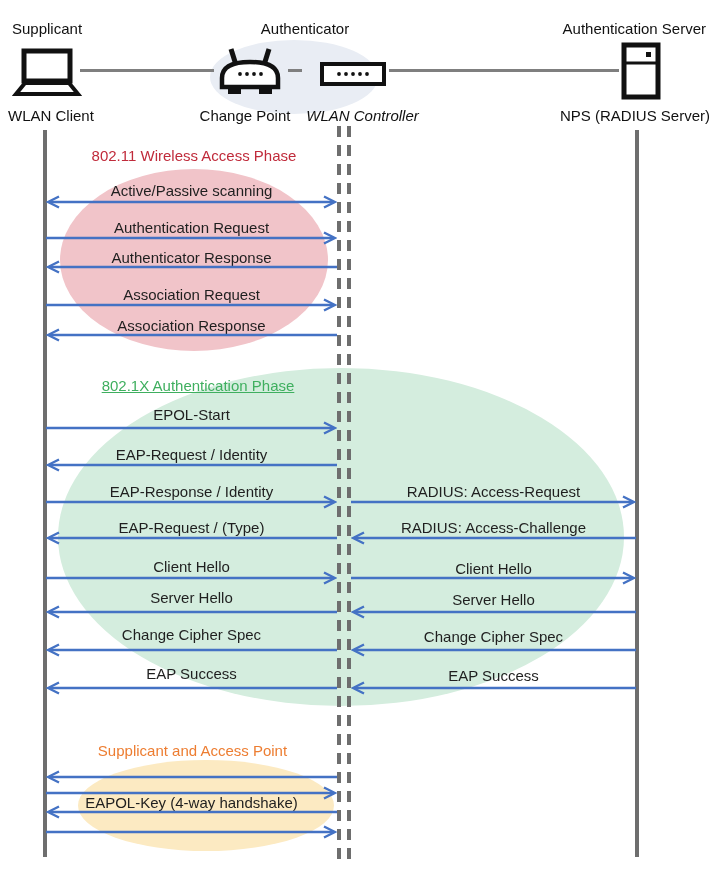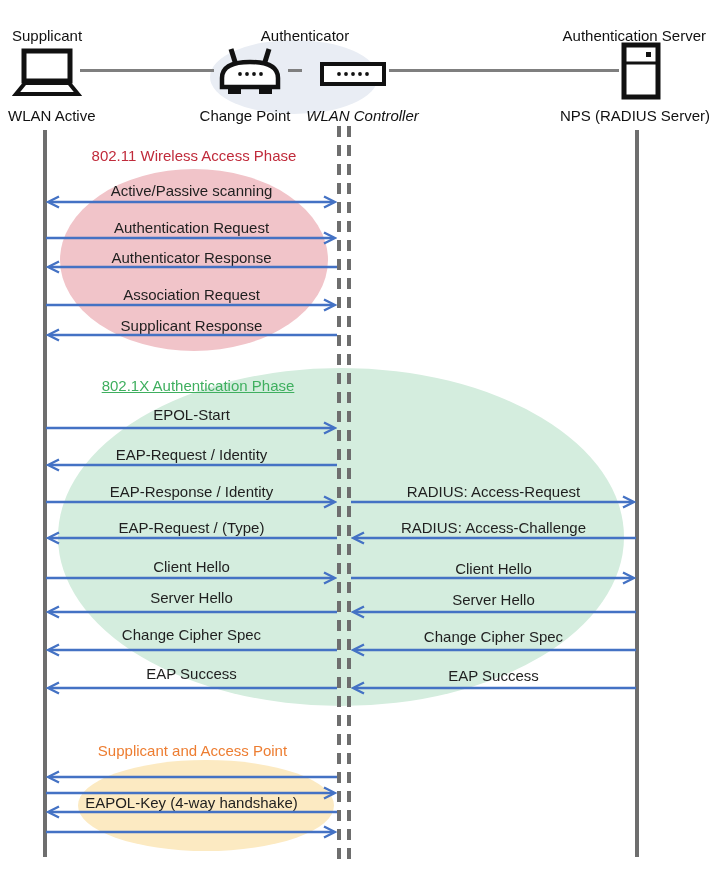--- a/index.html
+++ b/index.html
@@ -1,21 +1,21 @@
 <!DOCTYPE html>
 <html style="--arrow: #4472C4; --lifeline: #6e6e6e; --connector: #7f7f7f; --authenticator-fill: #E9EDF4; --phase1-fill: #F1C4C9; --phase1-title: #C02B3B; --phase2-fill: #D4EDDE; --phase2-title: #3FAF5F; --phase3-fill: #FCEAC2; --phase3-title: #ED7D31; --icon: #111111;"><head>
 <meta charset="utf-8">
 <style>
   html,body{margin:0;padding:0;background:#fff;}
   #canvas{
     position:relative;width:713px;height:875px;background:#fff;overflow:hidden;
     font-family:"Liberation Sans",sans-serif;color:#1f1f1f;
   }
   
-  .role-label{position:absolute;top:27px;font-size:15px;color:#111;white-space:nowrap;}
+  .role-label{position:absolute;top:20px;font-size:15px;color:#111;white-space:nowrap;}
   .device-label{position:absolute;top:107px;font-size:15px;color:#111;white-space:nowrap;}
   .ellipse{position:absolute;border-radius:50%;z-index:0;}
   #authenticator-ellipse{left:210px;top:40px;width:168px;height:74px;background:var(--authenticator-fill);}
   .connector{position:absolute;top:69px;height:3px;background:var(--connector);z-index:1;}
   .node-icon{position:absolute;z-index:2;}
   
   .lifeline-solid{position:absolute;width:4px;background:var(--lifeline);z-index:1;}
   .lifeline-dashed{position:absolute;width:4px;z-index:1;
     background:repeating-linear-gradient(180deg,var(--lifeline) 0 11px,transparent 11px 19px);}
   
@@ -71,21 +71,21 @@
     <circle cx="33" cy="12" r="1.9" fill="#111"></circle>
       <circle cx="40" cy="12" r="1.9" fill="#111"></circle>
     <circle cx="47" cy="12" r="1.9" fill="#111"></circle>
   </svg>
   <svg class="node-icon" style="left:621px;top:42px;" width="40" height="58">
     <rect x="3" y="3" width="34" height="52" fill="#fff" stroke="#111" stroke-width="5"></rect>
     <line x1="4" y1="21" x2="36" y2="21" stroke="#111" stroke-width="3"></line>
     <rect x="25" y="10" width="5" height="5" fill="#111"></rect>
   </svg>
 
-  <div class="device-label" style="left:8px;">WLAN Active</div>
+  <div class="device-label" style="left:8px;">WLAN Client</div>
   <div class="device-label" style="left:195px;width:100px;text-align:center;">Change Point</div>
   <div class="device-label" style="left:305px;width:115px;text-align:center;font-style:italic;">WLAN Controller</div>
   <div class="device-label" style="left:560px;width:146px;text-align:right;">NPS (RADIUS Server)</div>
 
   <div class="lifeline-solid" style="left:43px;top:130px;height:727px;"></div>
   <div class="lifeline-dashed" style="left:337px;top:126px;height:733px;"></div>
   <div class="lifeline-dashed" style="left:347px;top:126px;height:733px;"></div>
   <div class="lifeline-solid" style="left:635px;top:130px;height:727px;"></div>
 
   <div class="phase-title" id="phase1-title">802.11 Wireless Access Phase</div>
@@ -118,21 +118,21 @@
           <polyline points="13,2.5 2,8 13,13.5" fill="none" stroke="#4472C4" stroke-width="2.4"></polyline>
         </svg>
       </div>
       <div class="msg-label" style="left: 46px; width: 291px; top: 287px;">Association Request</div>
       <div class="msg-arrow" style="left: 46px; top: 297px;">
         <svg width="291" height="16" xmlns="http://www.w3.org/2000/svg">
           <line x1="0" y1="8" x2="288" y2="8" stroke="#4472C4" stroke-width="2.4"></line>
           <polyline points="278,2.5 289,8 278,13.5" fill="none" stroke="#4472C4" stroke-width="2.4"></polyline>
         </svg>
       </div>
-      <div class="msg-label" style="left: 46px; width: 291px; top: 318px;">Supplicant Response</div>
+      <div class="msg-label" style="left: 46px; width: 291px; top: 318px;">Association Response</div>
       <div class="msg-arrow" style="left: 46px; top: 327px;">
         <svg width="291" height="16" xmlns="http://www.w3.org/2000/svg">
           <line x1="3" y1="8" x2="291" y2="8" stroke="#4472C4" stroke-width="2.4"></line>
           <polyline points="13,2.5 2,8 13,13.5" fill="none" stroke="#4472C4" stroke-width="2.4"></polyline>
         </svg>
       </div>
       <div class="msg-label" style="left: 46px; width: 291px; top: 407px;">EPOL-Start</div>
       <div class="msg-arrow" style="left: 46px; top: 420px;">
         <svg width="291" height="16" xmlns="http://www.w3.org/2000/svg">
           <line x1="0" y1="8" x2="288" y2="8" stroke="#4472C4" stroke-width="2.4"></line>

